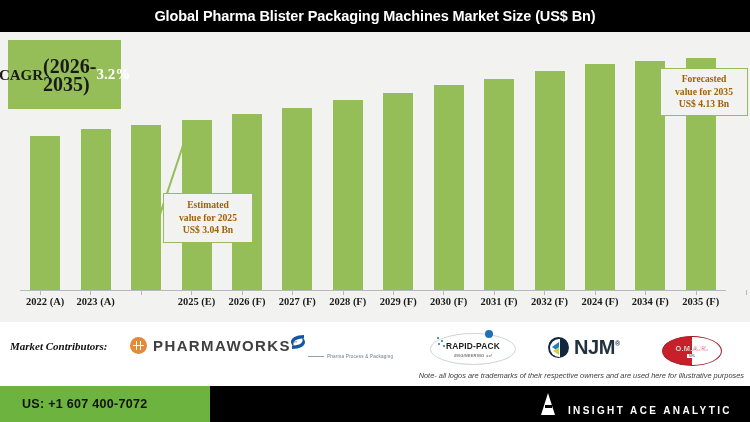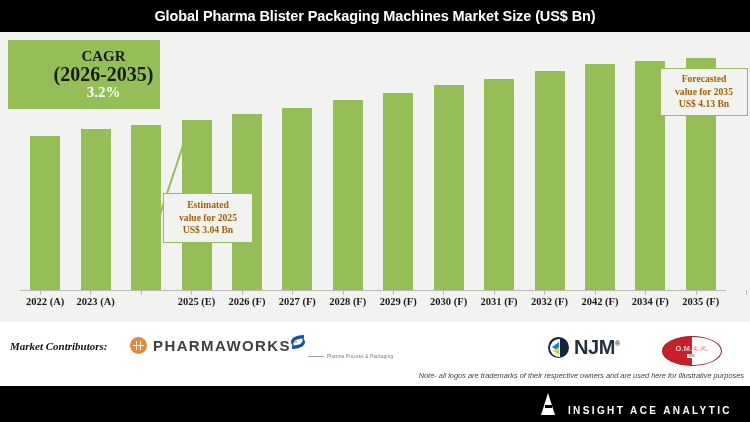--- a/index.html
+++ b/index.html
@@ -25,23 +25,22 @@
   
   .chart-panel{
     position:absolute;left:0;top:32px;width:750px;height:290px;
     background:#f2f2f1;
   }
 
   
   .cagr-box{
     position:absolute;left:8px;top:8px;width:113px;height:69px;
     background:#96be58;
-    display:flex;flex-direction:column;align-items:center;justify-content:center;
+    display:flex;align-items:center;justify-content:center;
     font-family:"Liberation Serif", serif;
-    padding-left:39px;
   }
   .cagr-line1{color:#1a1a1a;font-size:15px;font-weight:bold;line-height:18px;}
   .cagr-line2{color:#1a1a1a;font-size:20px;font-weight:bold;line-height:18px;}
   .cagr-line3{color:#ffffff;font-size:15px;font-weight:bold;line-height:19px;}
 
   
   .plot{
     position:absolute;left:20px;top:0px;width:710px;height:258px;
   }
   .axis-line{
@@ -274,21 +273,21 @@
         <div class="xlabel" style="left: 47.6429px; text-align: center;">2023 (A)</div>
         <div class="xlabel" style="left: 98.0714px; margin-top: 40px;">2024 (A)</div>
         <div class="xlabel" style="left: 148.5px;">2025 (E)</div>
         <div class="xlabel" style="left: 198.929px;">2026 (F)</div>
         <div class="xlabel" style="left: 249.357px;">2027 (F)</div>
         <div class="xlabel" style="left: 299.786px;">2028 (F)</div>
         <div class="xlabel" style="left: 350.214px;">2029 (F)</div>
         <div class="xlabel" style="left: 400.643px;">2030 (F)</div>
         <div class="xlabel" style="left: 451.071px;">2031 (F)</div>
         <div class="xlabel" style="left: 501.5px;">2032 (F)</div>
-        <div class="xlabel" style="left: 551.929px;">2042 (F)</div>
+        <div class="xlabel" style="left: 551.929px;">2024 (F)</div>
         <div class="xlabel" style="left: 602.357px;">2034 (F)</div>
         <div class="xlabel" style="left: 652.786px;">2035 (F)</div>
       </div>
 
     <div class="bracket br-2025"></div>
     <div class="leader" id="leader2025" style="left: 151px; top: 208px; width: 124.914px; transform: rotate(-71.5657deg);"></div>
     <div class="callout callout-2025">
       <div>Estimated</div>
       <div>value for 2025</div>
       <div>US$ 3.04 Bn</div>
@@ -316,38 +315,54 @@
         <div class="sc-mark">
           <svg width="20" height="20" viewBox="0 0 20 20" aria-hidden="true">
             <path d="M16 3 C8 3 3 6 3 10 C3 13 6 15 10 15 C6 15 5 13 5.5 11 C6.2 8 10 6.5 16 6.5 Z" fill="#1455a0"></path>
             <path d="M4 17 C12 17 17 14 17 10 C17 7 14 5 10 5 C14 5 15 7 14.5 9 C13.8 12 10 13.5 4 13.5 Z" fill="#1455a0"></path>
           </svg>
         </div>
       </div>
       <div class="sc-sub"><span class="sc-rule"></span><span>Pharma Process &amp; Packaging</span></div>
     </div>
 
+    <div class="logo lg-rp">
+      <div class="rp-oval">
+        <div class="rp-dot"></div>
+        <div class="rp-specks">
+          <i style="left:0;top:0;"></i>
+            <i style="left:4px;top:3px;"></i>
+            <i style="left:1px;top:6px;"></i>
+            <i style="left:6px;top:8px;"></i>
+        </div>
+        <div class="rp-t1">RAPID-PACK</div>
+        <div class="rp-t2"><span>ENGINEERING</span> <span>srl</span></div>
+      </div>
+    </div>
 
     <div class="logo lg-njm">
       <div class="njm-mark">
           <span class="njm-tri2"></span>
         </div>
       <div class="njm-text"><span>NJM</span><span class="njm-star">®</span></div>
     </div>
 
     <div class="logo lg-omar">
       <div class="omar-oval">
         <div class="omar-t">O.M.A.R.</div>
         <div class="omar-s">SRL</div>
       </div>
     </div>
 
     <div class="note">Note- all logos are trademarks of their respective owners and are used here for illustrative purposes</div>
   </div>
 
   <div class="footer">
+    <div class="footer-green">
+      <div class="footer-phone">US: +1 607 400-7072</div>
+    </div>
     <div class="footer-brand">
       <div class="brand-mark"></div>
       <div class="brand-text">INSIGHT ACE ANALYTIC</div>
     </div>
   </div>
 
 </div>
 
 </body></html>

